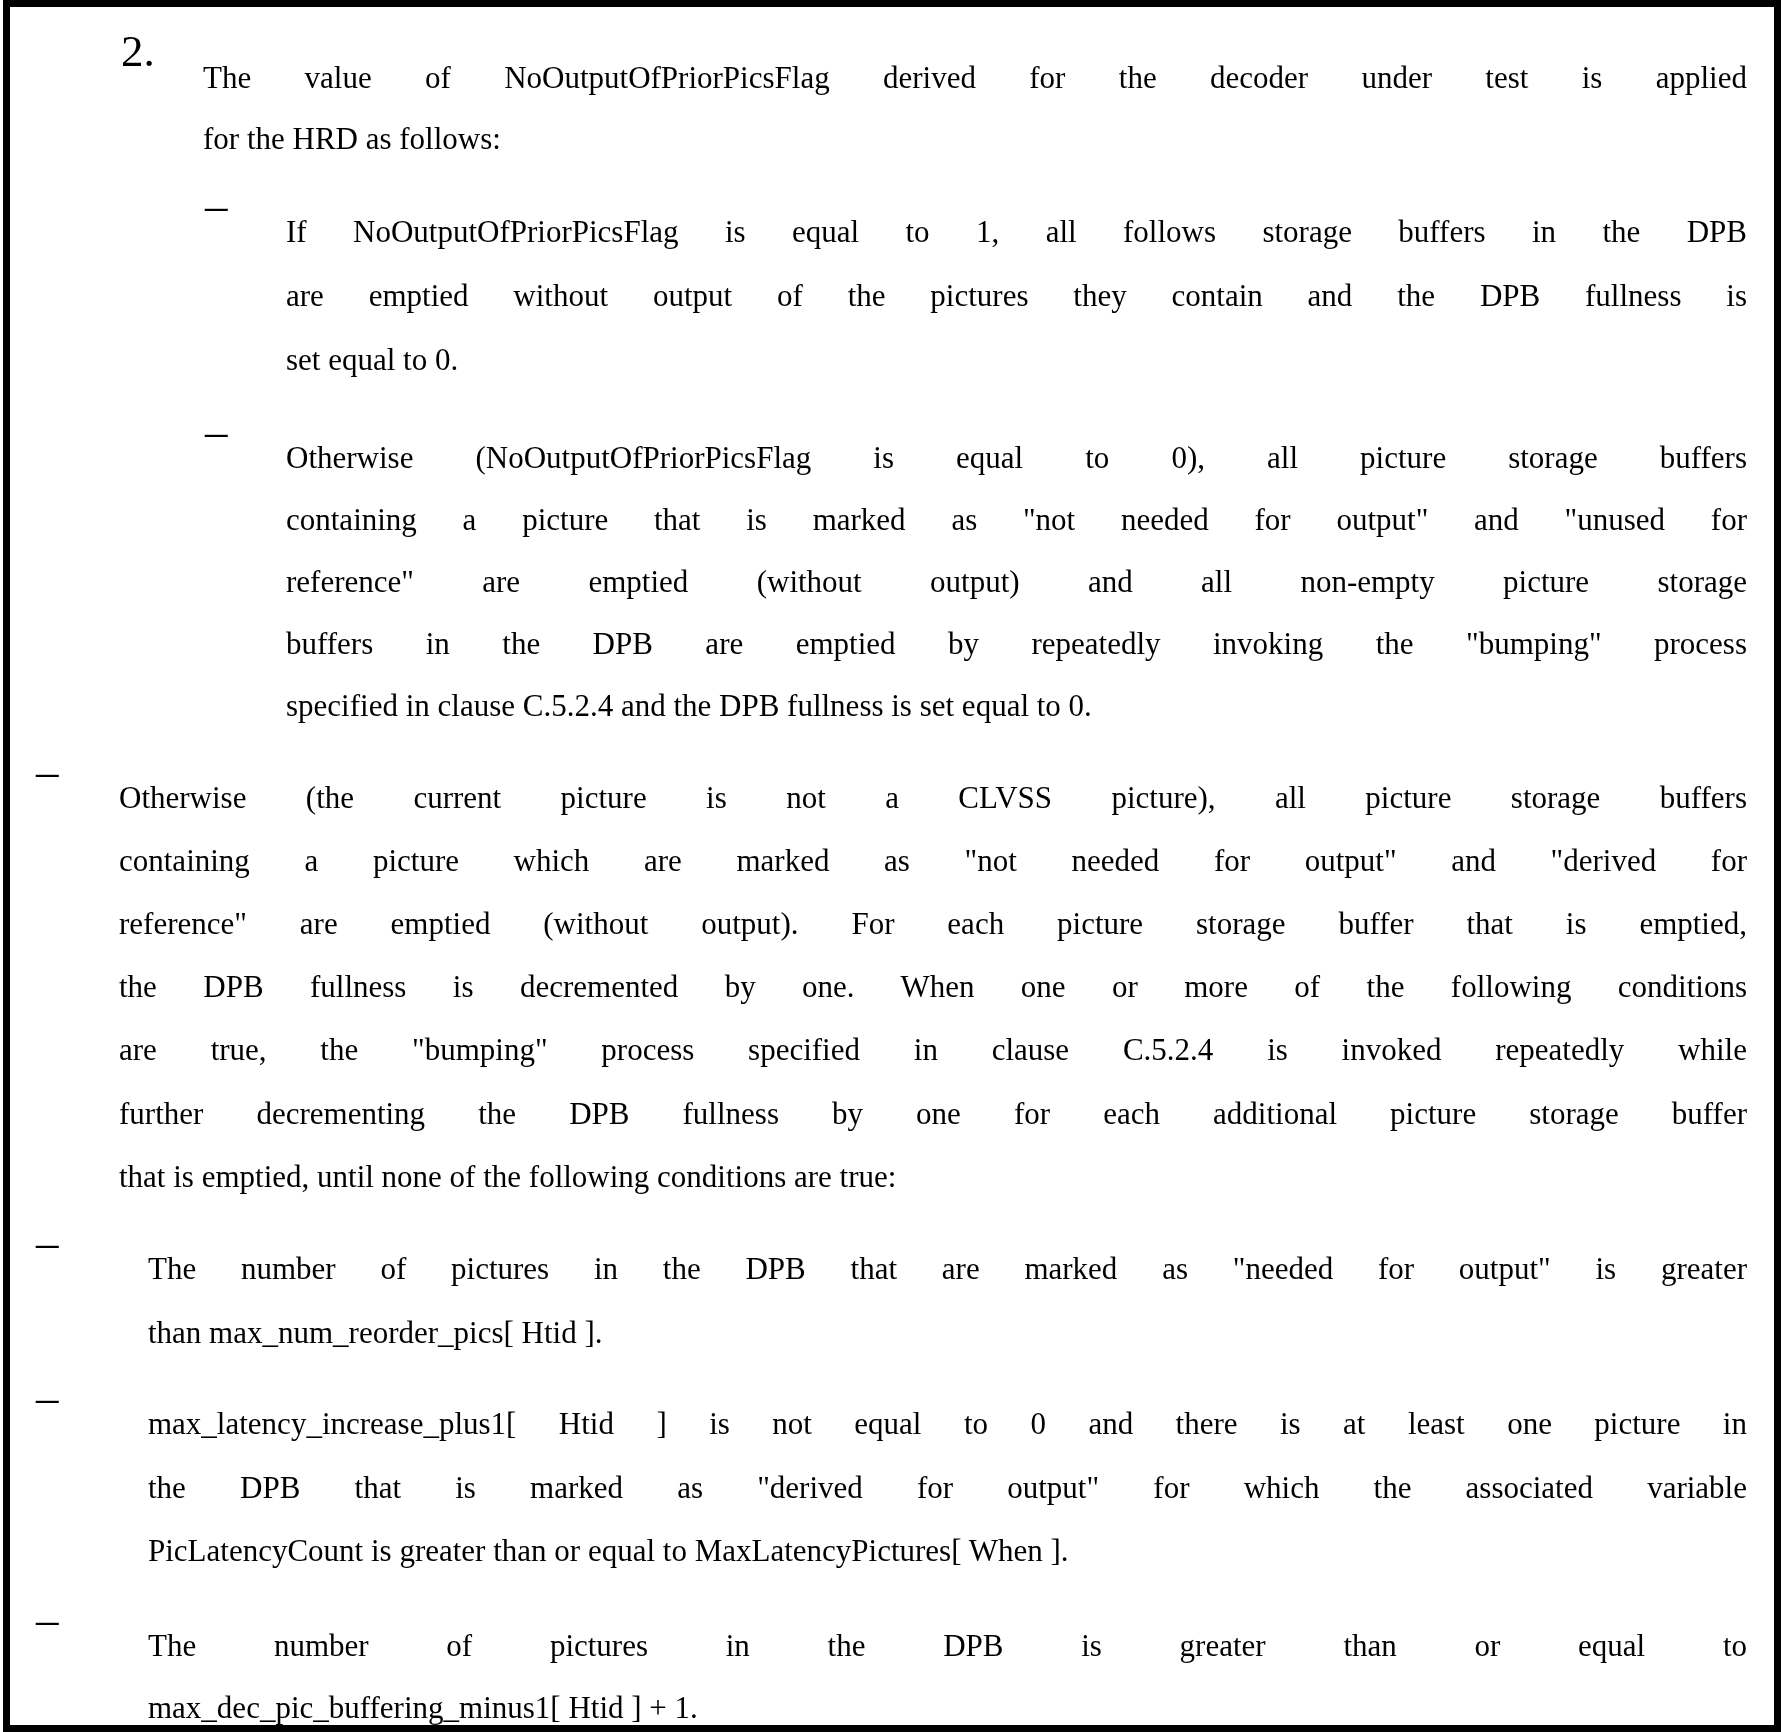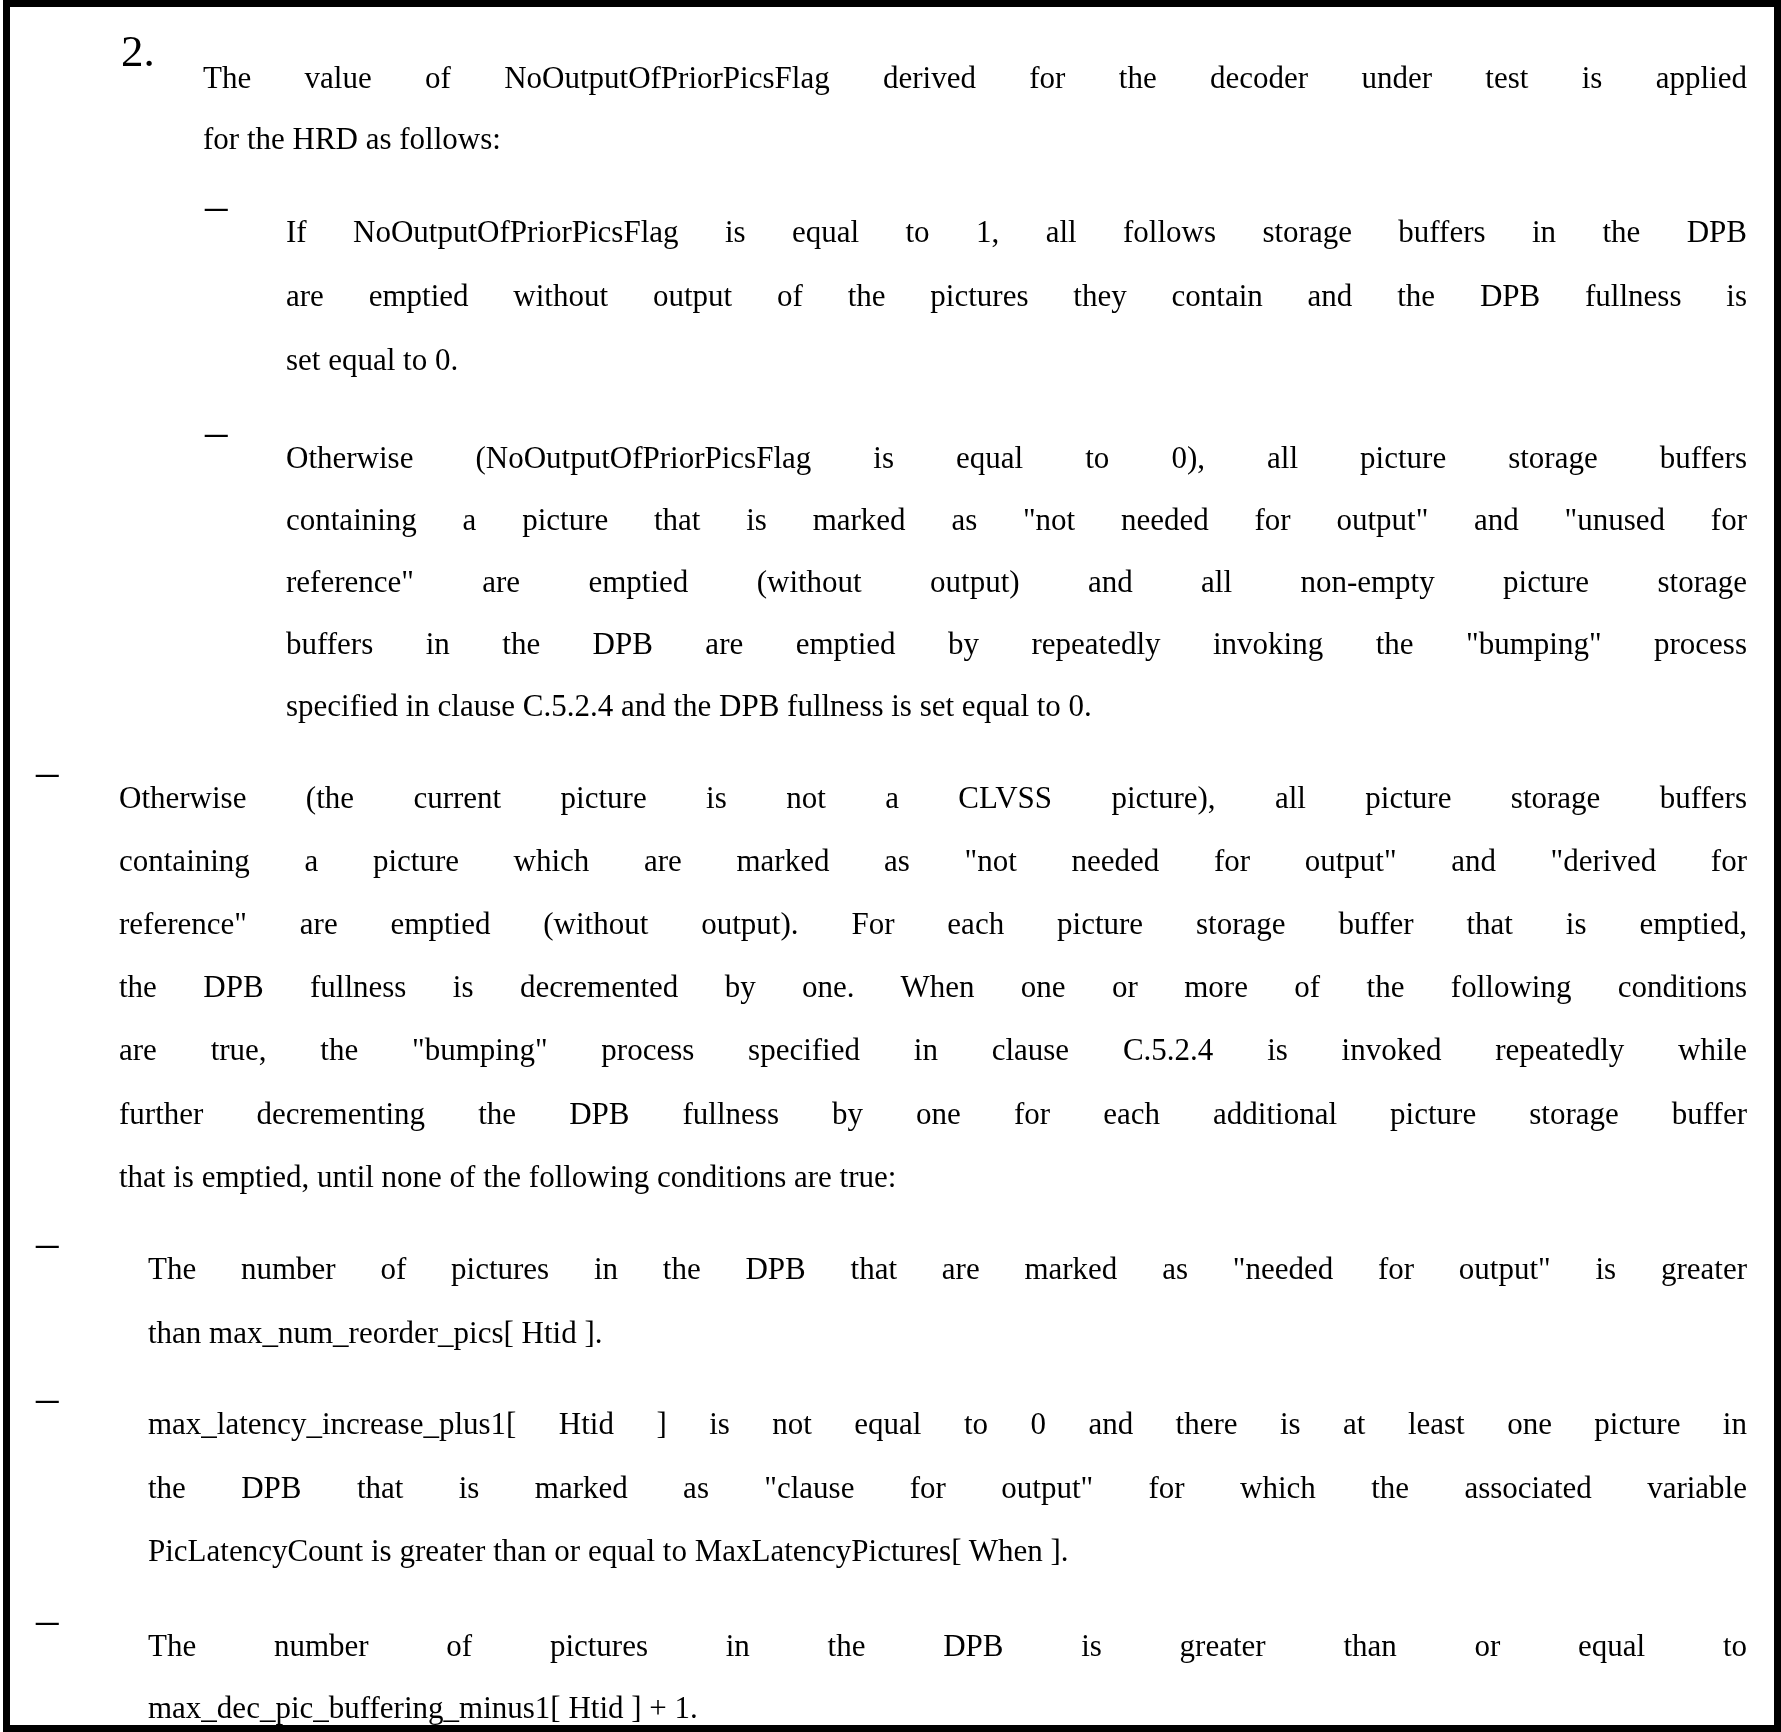--- a/index.html
+++ b/index.html
@@ -76,21 +76,21 @@
 
 <div>
   <span class="mk" style="left:36px; top:1220px;">–</span>
   <div class="ln j" style="left:148px; top:1220px; width:1599px;">The number of pictures in the DPB that are marked as "needed for output" is greater</div>
   <div class="ln" style="left:148px; top:1284px;">than max_num_reorder_pics[ Htid ].</div>
 </div>
 
 <div>
   <span class="mk" style="left:36px; top:1375px;">–</span>
   <div class="ln j" style="left:148px; top:1375px; width:1599px;">max_latency_increase_plus1[ Htid ] is not equal to 0 and there is at least one picture in</div>
-  <div class="ln j" style="left:148px; top:1439px; width:1599px;">the DPB that is marked as "clause for output" for which the associated variable</div>
+  <div class="ln j" style="left:148px; top:1439px; width:1599px;">the DPB that is marked as "derived for output" for which the associated variable</div>
   <div class="ln" style="left:148px; top:1502px;">PicLatencyCount is greater than or equal to MaxLatencyPictures[ When ].</div>
 </div>
 
 <div>
   <span class="mk" style="left:36px; top:1597px;">–</span>
   <div class="ln j" style="left:148px; top:1597px; width:1599px;">The number of pictures in the DPB is greater than or equal to</div>
   <div class="ln" style="left:148px; top:1659px;">max_dec_pic_buffering_minus1[ Htid ] + 1.</div>
 </div>
 
 </body></html>

